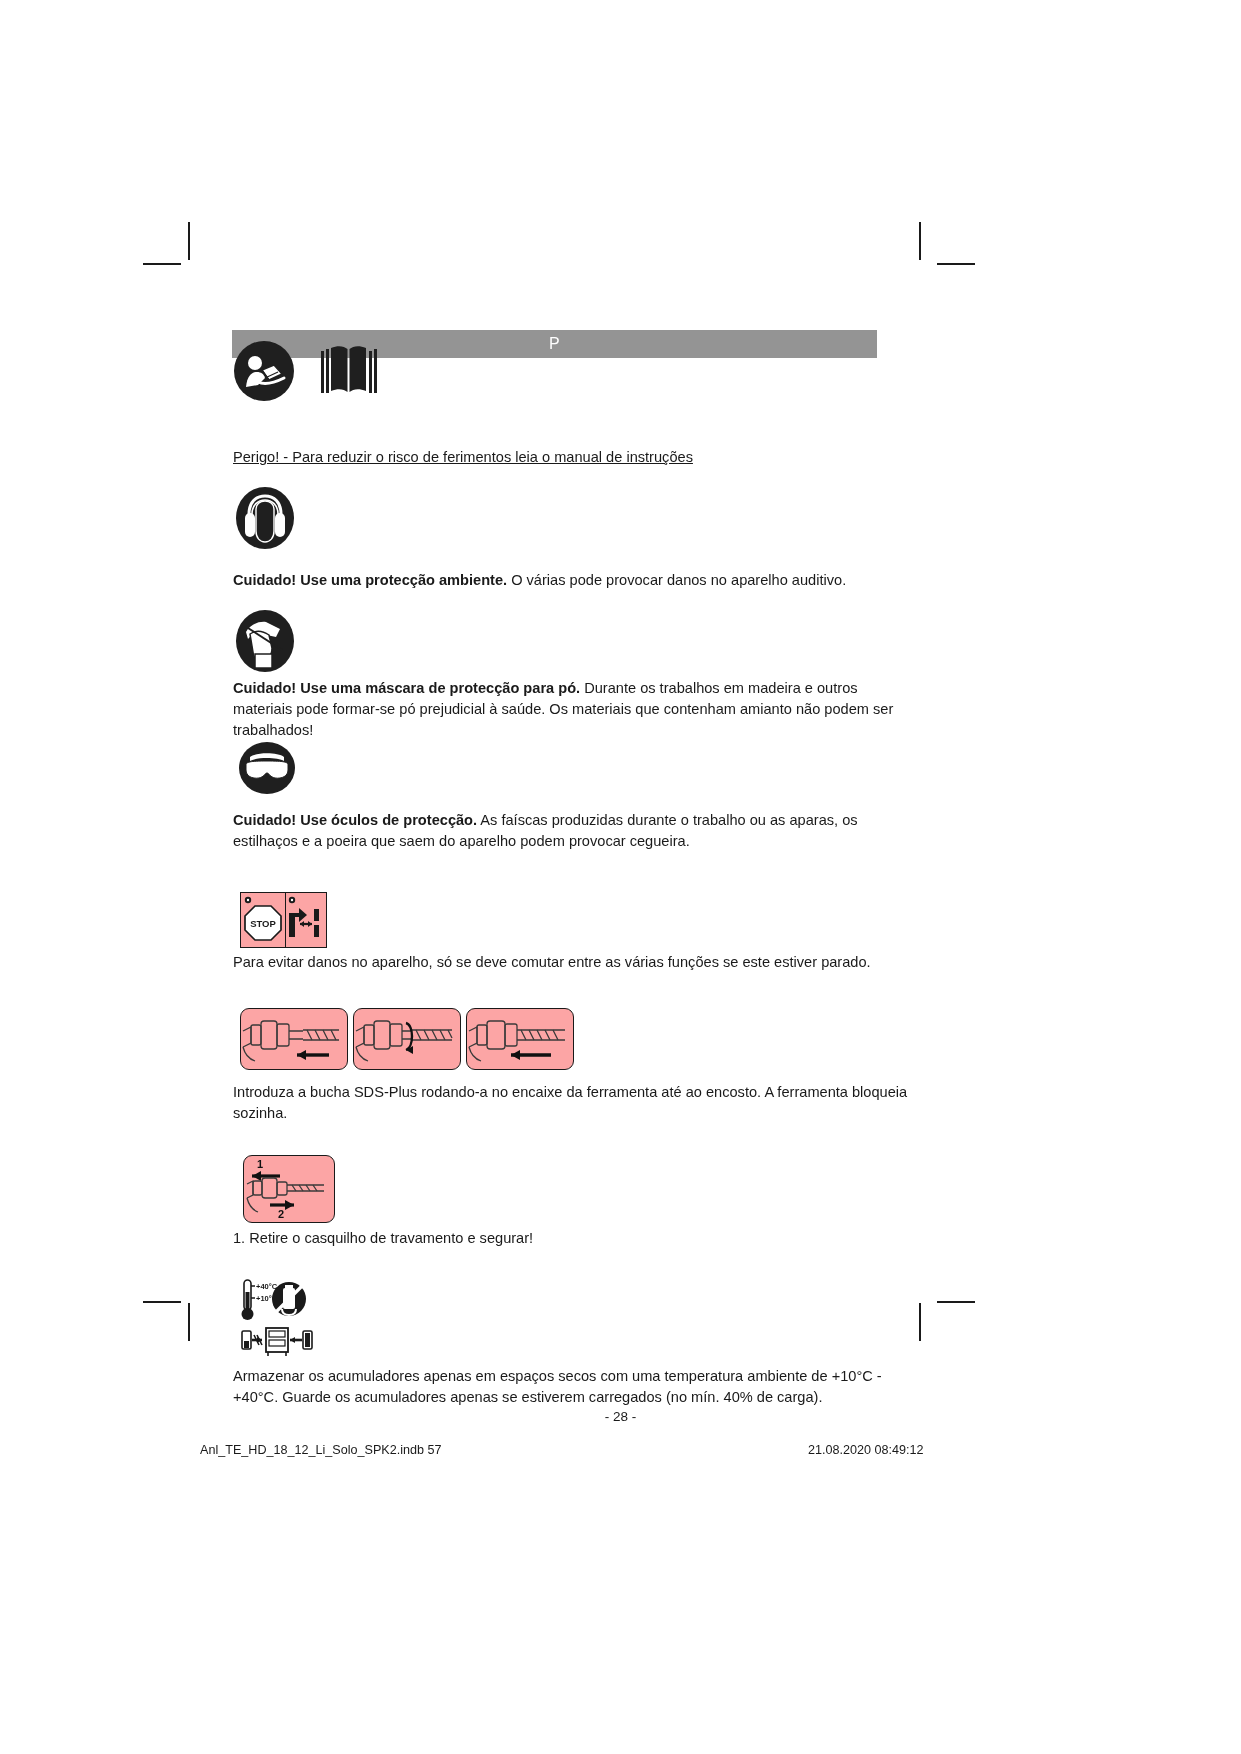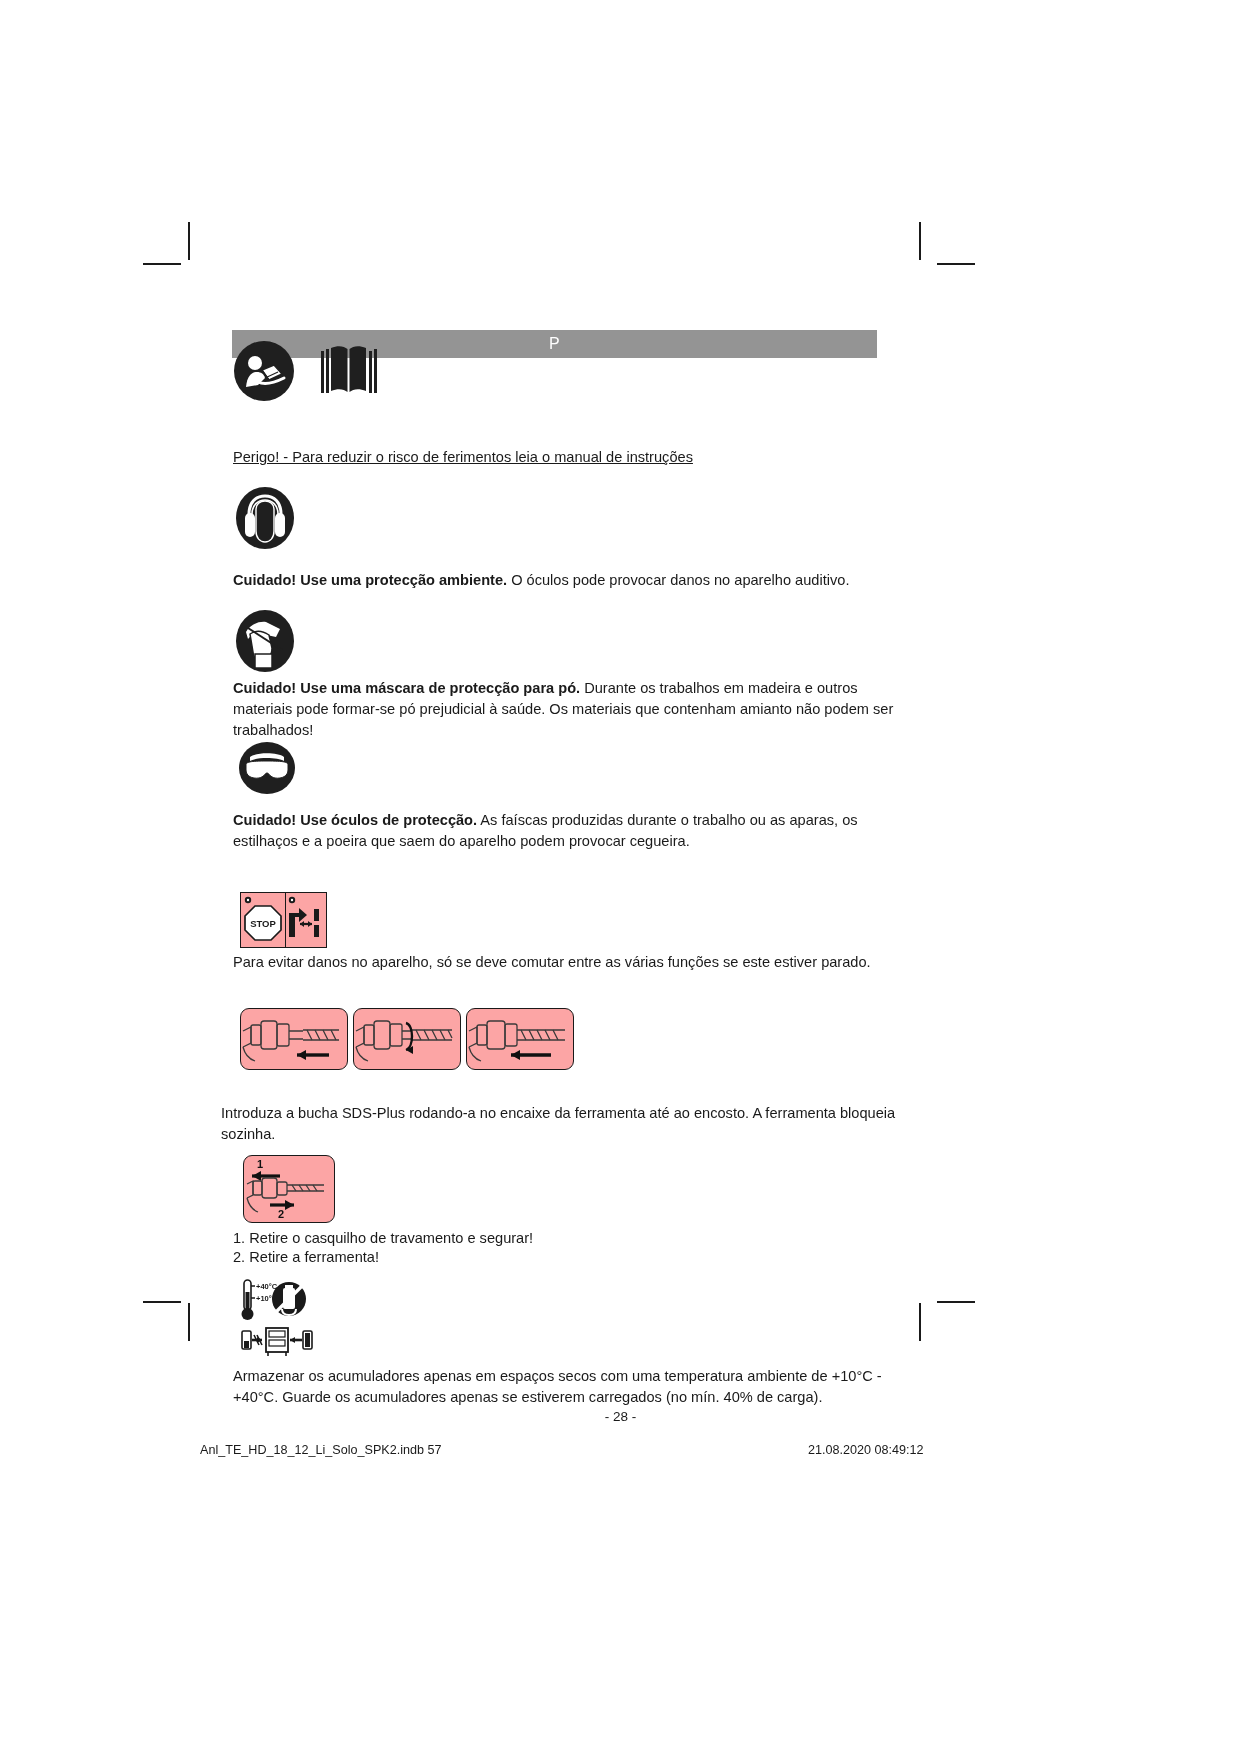--- a/index.html
+++ b/index.html
@@ -84,21 +84,21 @@
       <ellipse cx="29" cy="31" rx="29" ry="31" fill="#1f1f1f"></ellipse>
       <path d="M13 27 C13 15 20 9 29 9 C38 9 45 15 45 27" stroke="#ffffff" stroke-width="3" fill="none"></path>
       <path d="M16 27 C16 18 22 13 29 13 C36 13 42 18 42 27" stroke="#ffffff" stroke-width="1.6" fill="none"></path>
       <rect x="9" y="26" width="10" height="24" rx="5" fill="#ffffff"></rect>
       <rect x="39" y="26" width="10" height="24" rx="5" fill="#ffffff"></rect>
       <path d="M20 22 C20 17 24 14 29 14 C34 14 38 17 38 22 L38 44 C38 51 34 55 29 55 C24 55 20 51 20 44 Z" fill="#1f1f1f" stroke="#ffffff" stroke-width="1.4"></path>
     </svg>
   </div>
 
   <div class="para" style="left:233px;top:570px;width:660px;">
-    <b>Cuidado! Use uma protecção ambiente.</b><span> O óculos pode provocar danos no aparelho auditivo.</span>
+    <b>Cuidado! Use uma protecção ambiente.</b><span> O várias pode provocar danos no aparelho auditivo.</span>
   </div>
 
   <div class="ico" style="left:236px;top:610px;width:58px;height:62px;">
     <svg width="58" height="62" viewBox="0 0 58 62">
       <ellipse cx="29" cy="31" rx="29" ry="31" fill="#1f1f1f"></ellipse>
       <path d="M10 22 C14 15 22 11 30 12 L44 19 L40 27 L26 24 C20 23 15 25 12 29 Z" fill="#ffffff"></path>
       <path d="M14 24 C20 20 27 21 33 25 L36 38 C36 46 31 51 25 51 C20 51 17 47 17 42 Z" fill="#ffffff" stroke="#1f1f1f" stroke-width="1.5"></path>
       <rect x="19" y="44" width="17" height="14" fill="#ffffff" stroke="#1f1f1f" stroke-width="1.5"></rect>
       <path d="M12 18 L46 40" stroke="#1f1f1f" stroke-width="2" fill="none"></path>
     </svg>
@@ -188,21 +188,21 @@
         <rect x="38" y="15" width="12" height="22" rx="2"></rect>
         <path d="M50 21 L98 21 M50 31 L98 31"></path>
         <path d="M54 21 l5 10 M62 21 l5 10 M70 21 l5 10 M78 21 l5 10 M86 21 l5 10"></path>
         <path d="M2 38 C4 46 8 50 14 52"></path>
       </g>
       <path d="M44 46 L84 46" stroke="#111" stroke-width="3.4"></path>
       <path d="M44 46 l9 -5 v10 z" fill="#111"></path>
     </svg>
   </div>
 
-  <div class="para" style="left:221px;top:1082px;width:682px;margin-top:21px;">Introduza a bucha SDS-Plus rodando-a no encaixe da ferramenta até ao encosto. A ferramenta bloqueia sozinha.</div>
+  <div class="para" style="left:233px;top:1082px;width:682px;">Introduza a bucha SDS-Plus rodando-a no encaixe da ferramenta até ao encosto. A ferramenta bloqueia sozinha.</div>
 
   <div class="fbox round" style="left:243px;top:1155px;width:92px;height:68px;">
     <svg width="88" height="64" viewBox="0 0 88 64">
       <text x="13" y="12" font-family="Liberation Sans, sans-serif" font-size="11" font-weight="bold" fill="#111">1</text>
       <path d="M8 20 L36 20" stroke="#111" stroke-width="3.2"></path>
       <path d="M8 20 l9 -5 v10 z" fill="#111"></path>
       <g fill="none" stroke="#3a3a3a" stroke-width="1.3">
         <path d="M3 28 L9 25 L9 39 L3 42"></path>
         <rect x="9" y="25" width="9" height="14" rx="2"></rect>
         <rect x="18" y="22" width="15" height="20" rx="3"></rect>
@@ -211,21 +211,20 @@
         <path d="M48 29 l4 6 M55 29 l4 6 M62 29 l4 6 M69 29 l4 6"></path>
         <path d="M3 42 C5 50 9 54 14 56"></path>
       </g>
       <path d="M26 49 L50 49" stroke="#111" stroke-width="3.2"></path>
       <path d="M50 49 l-9 -5 v10 z" fill="#111"></path>
       <text x="34" y="62" font-family="Liberation Sans, sans-serif" font-size="11" font-weight="bold" fill="#111">2</text>
     </svg>
   </div>
 
   <div class="para" style="left:233px;top:1228px;width:660px;">1. Retire o casquilho de travamento e segurar!</div>
-  <div class="para" style="left:233px;top:1247px;width:660px;">2. Retire a ferramenta!</div>
 
   <div class="ico" style="left:240px;top:1278px;width:82px;height:46px;">
     <svg width="82" height="46" viewBox="0 0 82 46">
       <rect x="4" y="2" width="7" height="30" rx="3.5" fill="#ffffff" stroke="#1a1a1a" stroke-width="1.6"></rect>
       <circle cx="7.5" cy="36" r="6" fill="#1a1a1a"></circle>
       <rect x="5.5" y="14" width="4" height="20" fill="#1a1a1a"></rect>
       <path d="M11 8 L15 8 M11 20 L15 20" stroke="#1a1a1a" stroke-width="1.4"></path>
       <text x="16" y="11" font-family="Liberation Sans, sans-serif" font-size="7.5" font-weight="bold" fill="#1a1a1a">+40°C</text>
       <text x="16" y="23" font-family="Liberation Sans, sans-serif" font-size="7.5" font-weight="bold" fill="#1a1a1a">+10°C</text>
       <circle cx="49" cy="21" r="17" fill="#1a1a1a"></circle>

